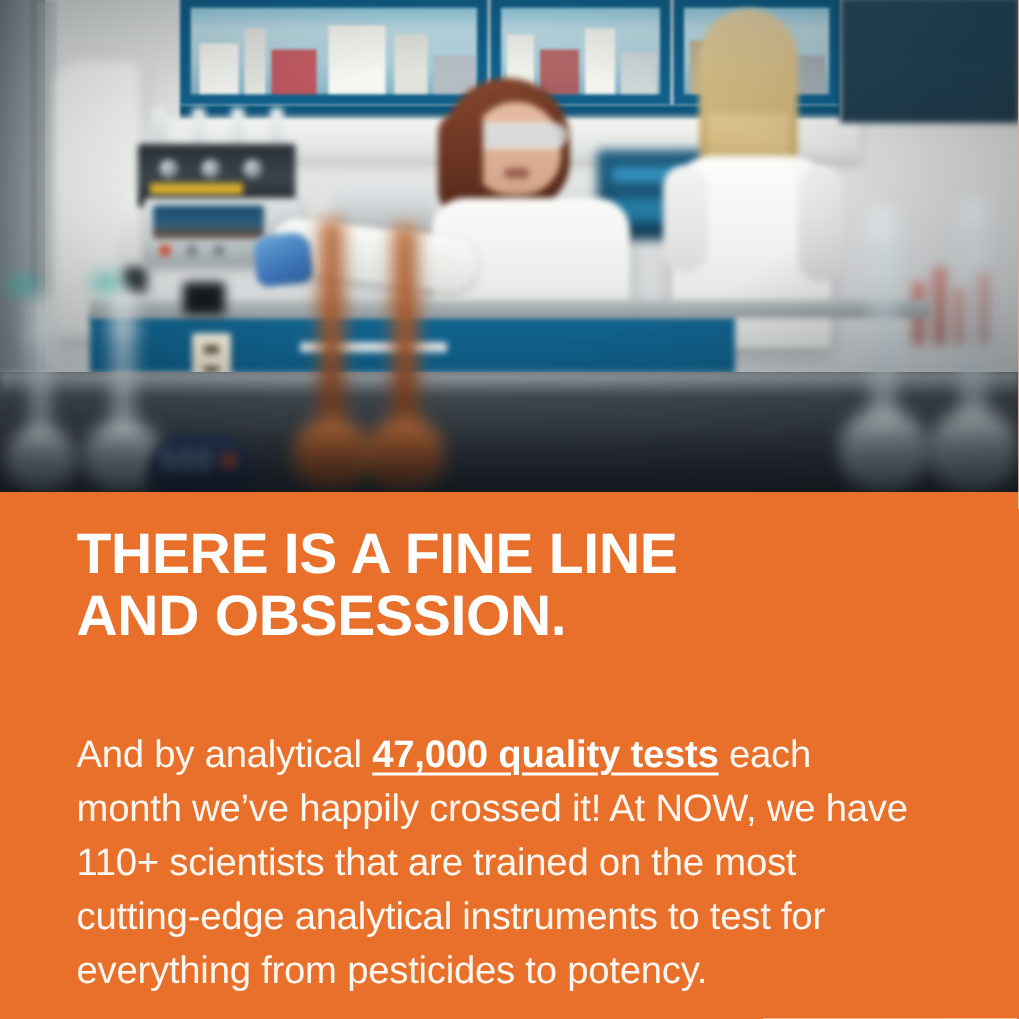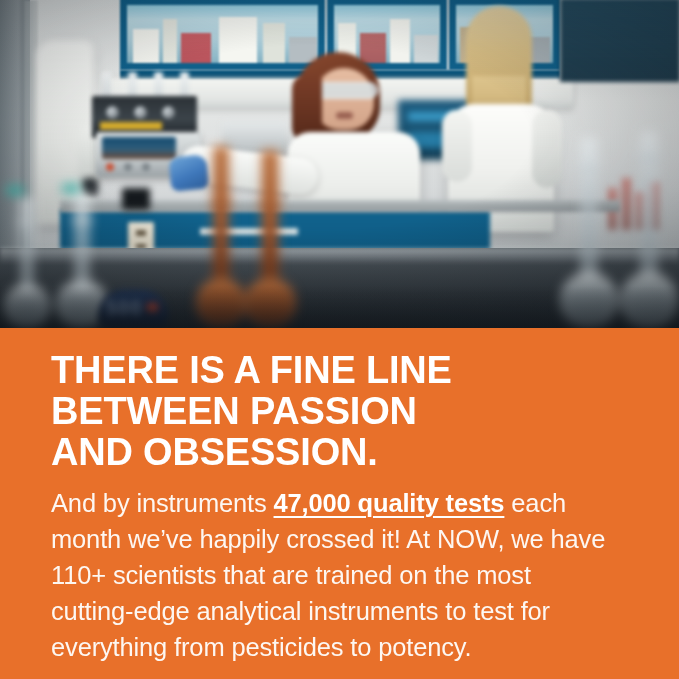--- a/index.html
+++ b/index.html
@@ -627,20 +627,19 @@
 
       <div class="photo-vignette"></div>
       <div class="photo-bottom-fade"></div>
     </div>
   </div>
 
   <div class="text-panel">
 
     <h1 class="headline">
       <span class="hl-line">THERE IS A FINE LINE</span>
-      <span class="hl-line">BETWEEN PASSION</span>
       <span class="hl-line">AND OBSESSION.</span>
     </h1>
 
-    <p class="body-copy"><span>And by instruments </span><span class="hilite">47,000 quality tests</span><span> each month we’ve happily crossed it! At NOW, we have 110+ scientists that are trained on the most cutting-edge analytical instruments to test for everything from pesticides to potency.</span></p>
+    <p class="body-copy"><span>And by analytical </span><span class="hilite">47,000 quality tests</span><span> each month we’ve happily crossed it! At NOW, we have 110+ scientists that are trained on the most cutting-edge analytical instruments to test for everything from pesticides to potency.</span></p>
 
   </div>
 </div>
 
 </body></html>

